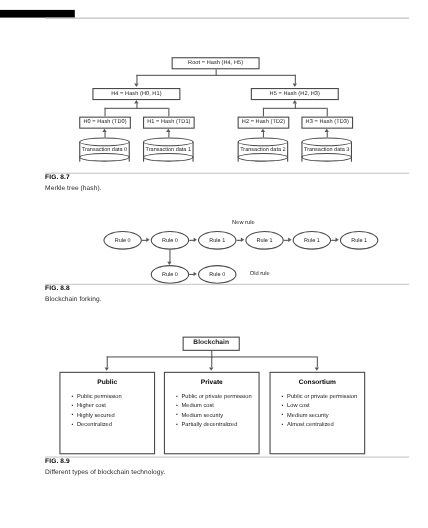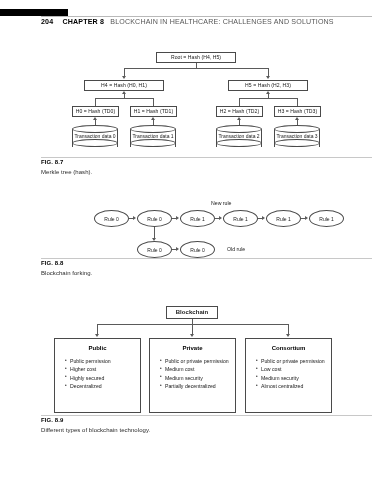--- a/index.html
+++ b/index.html
@@ -231,25 +231,20 @@
     color: #1a1a1a;
   }
 </style>
 </head>
 <body>
 
 <div class="page">
 
   <div class="black-bar"></div>
   <div class="head-rule"></div>
-  <div class="running-head">
-    <span class="rh-page">204</span>
-    <span class="rh-chapter">CHAPTER 8</span>
-    <span class="rh-title">BLOCKCHAIN IN HEALTHCARE: CHALLENGES AND SOLUTIONS</span>
-  </div>
 
   <div class="fig">
 
     <div class="node" style="left:156px; top:52px; width:80px; height:11px;">Root = Hash (H4, H5)</div>
 
     <div class="vline" style="left:196px; top:63px; height:6px;"></div>
     <div class="hline" style="left:124px; top:68px; width:145px;"></div>
     <div class="vline" style="left:124px; top:68px; height:8px;"></div>
     <div class="vline" style="left:268px; top:68px; height:8px;"></div>
     <div class="arrow-down" style="left:122px; top:76px;"></div>

